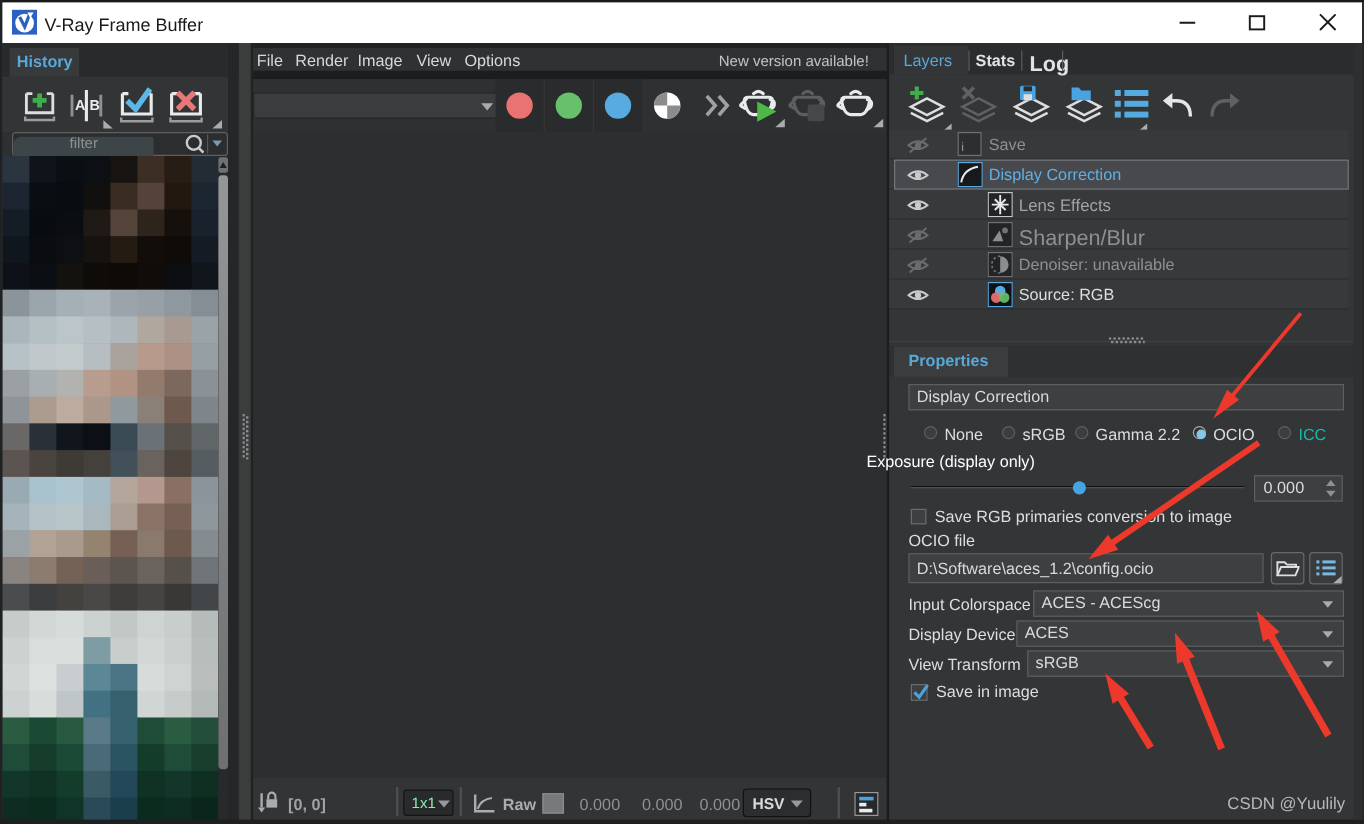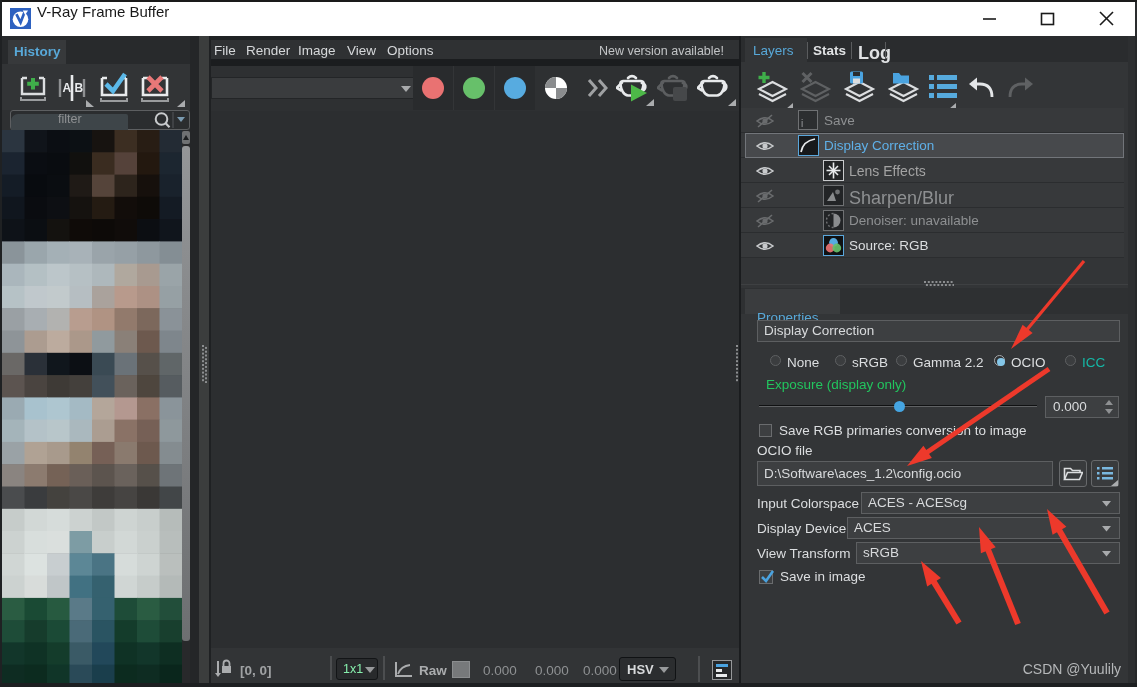--- a/index.html
+++ b/index.html
@@ -12,21 +12,21 @@
 <div class="abs" style="left:0;top:0;width:2px;height:687px;background:#1f2123"></div>
 <div class="abs" style="right:0;top:36px;width:2px;height:651px;background:#26282a"></div>
 
 <div class="abs" style="left:2px;top:2px;width:1133px;height:34px;background:#ffffff"></div>
 <svg class="abs" style="left:10px;top:8px" width="21" height="21">
  <rect x="0" y="0" width="21" height="21" fill="#2d61c0"></rect>
  <circle cx="10.5" cy="11.2" r="7.8" fill="#ffffff"></circle>
  <path d="M6.4,6.2 L10.6,14.4 L14.7,3.8" fill="none" stroke="#2d61c0" stroke-width="2.7"></path>
  <path d="M12.8,2.4 L18,2.4 L15.1,6.9 Z" fill="#ffffff"></path>
 </svg>
-<div class="txt" style="left:37px;top:3px;font-size:15px;color:#191919">V-Ray Frame Buffer</div>
+<div class="txt" style="left:37px;top:13px;font-size:15px;color:#191919">V-Ray Frame Buffer</div>
 <svg class="abs" style="left:975px;top:8px" width="150" height="22">
  <line x1="8" y1="11" x2="21" y2="11" stroke="#1a1a1a" stroke-width="1.6"></line>
  <rect x="66.5" y="5.5" width="12" height="11" fill="none" stroke="#1a1a1a" stroke-width="1.6"></rect>
  <line x1="125" y1="4" x2="138" y2="17" stroke="#1a1a1a" stroke-width="1.6"></line>
  <line x1="138" y1="4" x2="125" y2="17" stroke="#1a1a1a" stroke-width="1.6"></line>
 </svg>
 
 <div class="abs" style="left:2px;top:36px;width:197px;height:651px;background:#2e3032"></div>
 <div class="abs" style="left:2px;top:36px;width:197px;height:28px;background:#282a2c"></div>
 <div class="abs" style="left:8px;top:40px;width:58px;height:24px;background:#37393b"></div>
@@ -569,35 +569,35 @@
     <rect x="17.1" y="3" width="2" height="2" fill="#8c8e90"></rect>
     <rect x="19.0" y="0" width="2" height="2" fill="#8c8e90"></rect>
     <rect x="20.9" y="3" width="2" height="2" fill="#8c8e90"></rect>
     <rect x="22.8" y="0" width="2" height="2" fill="#8c8e90"></rect>
     <rect x="24.7" y="3" width="2" height="2" fill="#8c8e90"></rect>
     <rect x="26.6" y="0" width="2" height="2" fill="#8c8e90"></rect>
     <rect x="28.5" y="3" width="2" height="2" fill="#8c8e90"></rect>
   </svg>
 <div class="abs" style="left:741px;top:288px;width:394px;height:26px;background:#2e3032"></div>
 <div class="abs" style="left:745px;top:289px;width:95px;height:25px;background:#3a3c3e"></div>
-<div class="txt" style="left:757px;top:310px;font-size:13.5px;font-weight:normal;color:#58a8d8">Properties</div>
+<div class="txt" style="left:757px;top:293px;font-size:13.5px;font-weight:bold;color:#58a8d8">Properties</div>
 <div class="abs" style="left:757px;top:320px;width:363px;height:22px;background:#3d3f41;border:1px solid #5d5f61"></div>
 <div class="txt" style="left:764px;top:323px;font-size:13.5px;color:#d8dadc">Display Correction</div>
 <div class="abs" style="left:770px;top:355px;width:11px;height:11px;border-radius:50%;background:#3b3d3f;border:1.5px solid #5e6062"></div>
 <div class="txt" style="left:787px;top:355px;font-size:13.5px;color:#dcdee0">None</div>
 <div class="abs" style="left:835px;top:355px;width:11px;height:11px;border-radius:50%;background:#3b3d3f;border:1.5px solid #5e6062"></div>
 <div class="txt" style="left:852px;top:355px;font-size:13.5px;color:#dcdee0">sRGB</div>
 <div class="abs" style="left:896px;top:355px;width:11px;height:11px;border-radius:50%;background:#3b3d3f;border:1.5px solid #5e6062"></div>
 <div class="txt" style="left:913px;top:355px;font-size:13.5px;color:#dcdee0">Gamma 2.2</div>
 <div class="abs" style="left:994px;top:355px;width:11px;height:11px;border-radius:50%;background:#2e3032;border:1.5px solid #a8aaac"></div>
 <div class="abs" style="left:997px;top:358px;width:8px;height:8px;border-radius:50%;background:#84c6e8"></div>
 <div class="txt" style="left:1011px;top:355px;font-size:13.5px;color:#dcdee0">OCIO</div>
 <div class="abs" style="left:1065px;top:355px;width:11px;height:11px;border-radius:50%;background:#3b3d3f;border:1.5px solid #5e6062"></div>
 <div class="txt" style="left:1082px;top:355px;font-size:13.5px;color:#14b8a6">ICC</div>
-<div class="txt" style="left:766px;top:377px;font-size:13.5px;color:#22c55e">Exposure (display only)</div>
+<div class="txt" style="left:722px;top:377px;font-size:13.5px;color:#ffffff">Exposure (display only)</div>
 <div class="abs" style="left:759px;top:405px;width:278px;height:2px;background:#101112;border-bottom:1px solid #606264"></div>
 <div class="abs" style="left:894px;top:401px;width:11px;height:11px;background:#45a5e2;border-radius:6px"></div>
 <div class="abs" style="left:1045px;top:396px;width:74px;height:22px;background:#3d3f41;border:1px solid #5d5f61"></div>
 <div class="txt" style="left:1053px;top:399px;font-size:13.5px;color:#d8dadc">0.000</div>
 <svg class="abs" style="left:1102px;top:399px" width="14" height="16">
  <path d="M3,6 L11,6 L7,1 Z" fill="#8e9092"></path>
  <path d="M3,10 L11,10 L7,15 Z" fill="#8e9092"></path>
 </svg>
 <div class="abs" style="left:759px;top:424px;width:13px;height:13px;background:#3d3f41;border:1px solid #6a6c6e"></div>
 <div class="txt" style="left:779px;top:423px;font-size:13.5px;color:#dcdee0">Save RGB primaries conversion to image</div>

